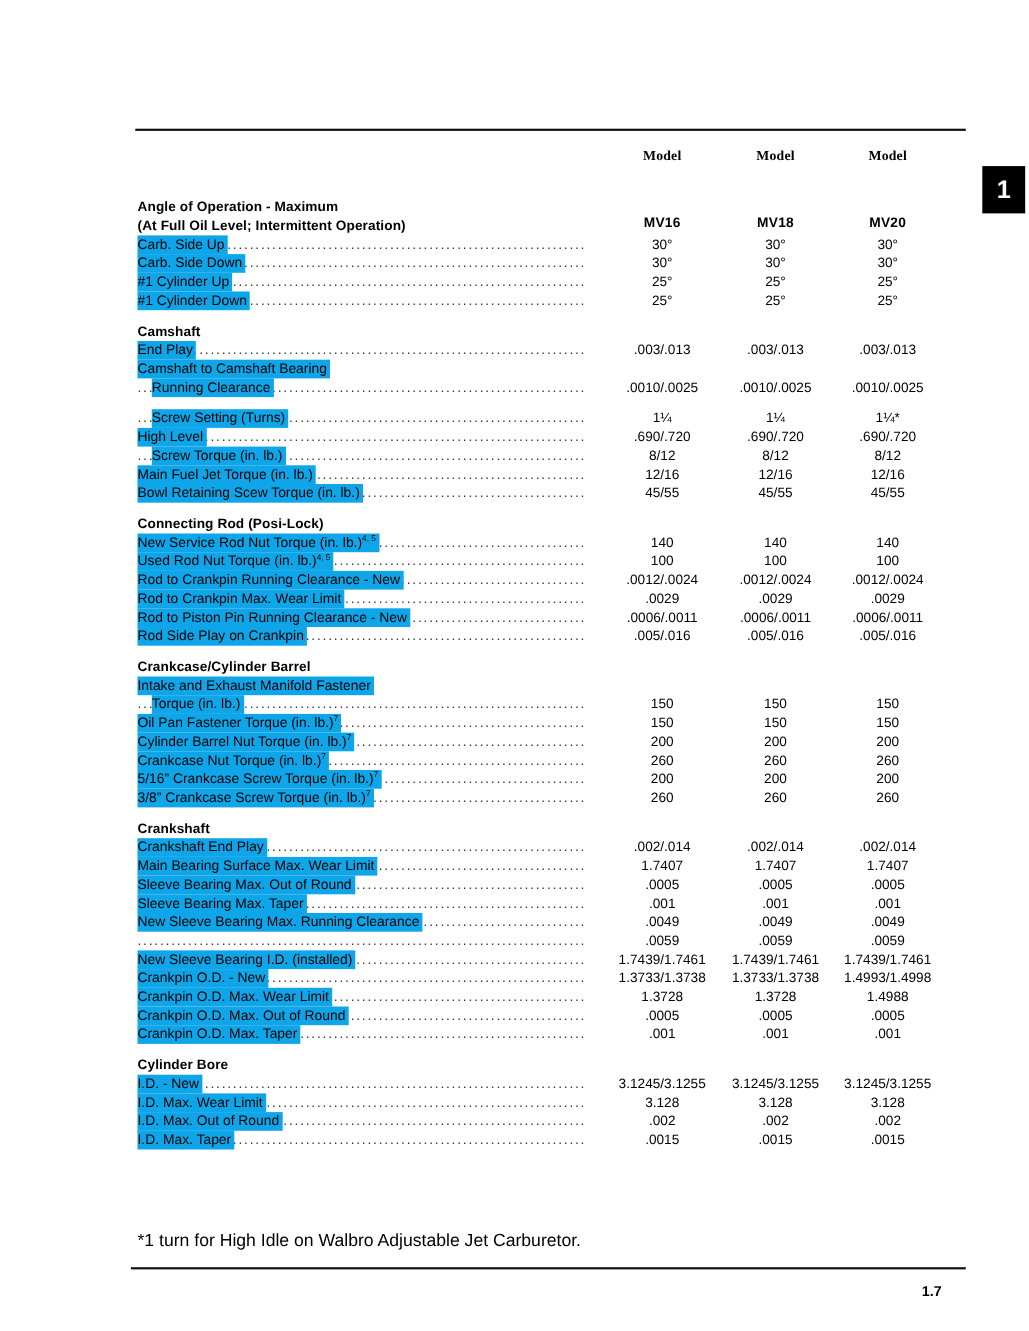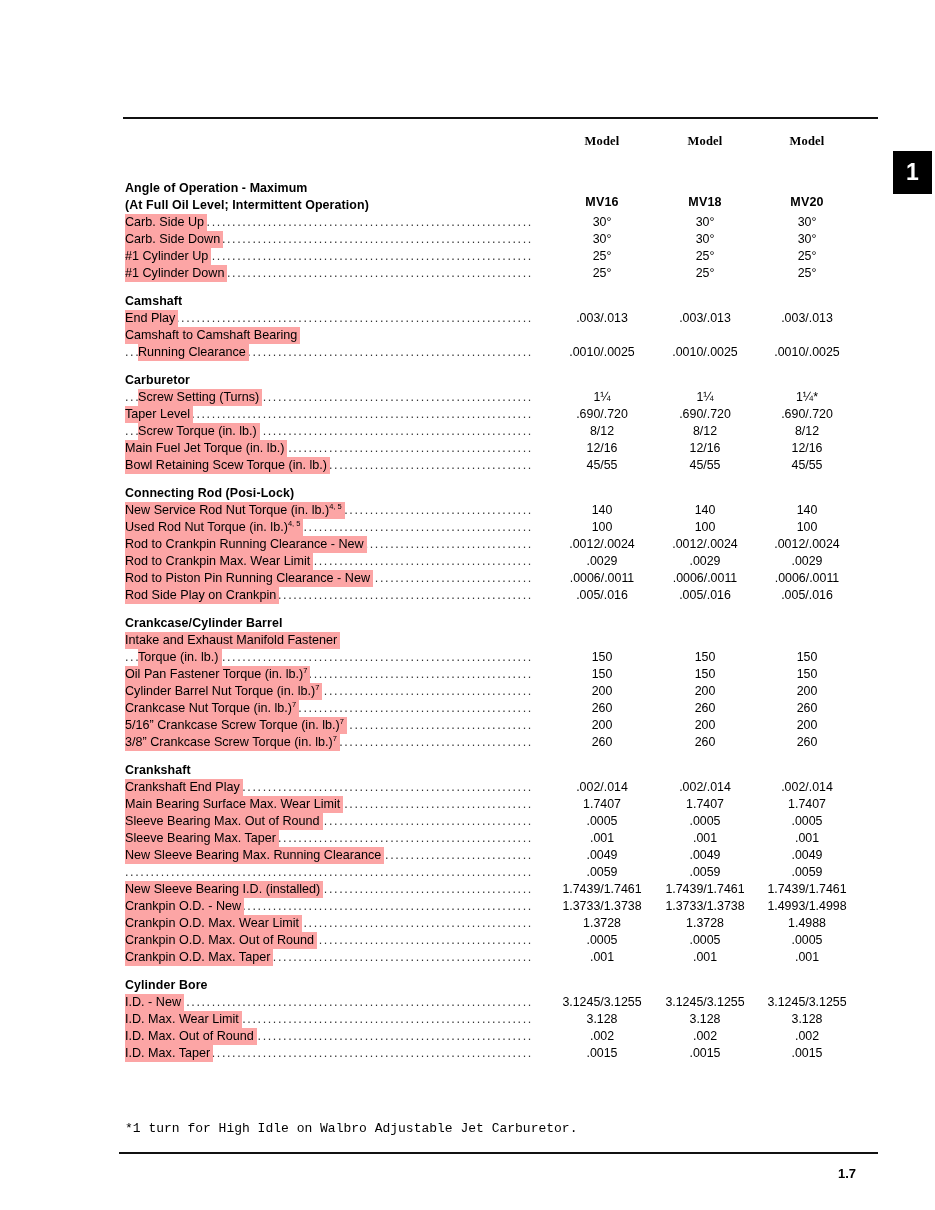--- a/index.html
+++ b/index.html
@@ -105,21 +105,21 @@
     white-space: nowrap;
   }
 
   
   .row .label {
     position: absolute;
     left: 0;
     top: 0;
     max-width: 420px;
     overflow: hidden;
-    background: #fca5a5;
+    background: #0ea5e9;
     padding-right: 3px;
     z-index: 2;
   }
   .row.indent .label { left: 13px; text-align: center; }
 
   .row .leader {
     position: absolute;
     left: 0;
     right: 352px;
     top: 0;
@@ -148,24 +148,23 @@
     font-size: 7.5px;
     vertical-align: super;
     line-height: 0;
   }
 
   
   .footnote {
     position: absolute;
     left: 125px;
     top: 1121px;
-    font-size: 13px;
+    font-size: 16px;
     line-height: 15px;
     white-space: nowrap;
-    font-family: Liberation Mono, monospace;
   }
 
   
   .page-number {
     position: absolute;
     left: 838px;
     top: 1166px;
     width: 60px;
     text-align: left;
     font-weight: bold;
@@ -245,31 +244,30 @@
         <div class="row indent">
           <span class="leader">............................................................................................................................................</span>
           <span class="label"><span>Running Clearance</span></span>
           <span class="val v0">.0010/.0025</span>
           <span class="val v1">.0010/.0025</span>
           <span class="val v2">.0010/.0025</span>
         </div>
       </div>
       <div class="section-gap"></div>
       <div class="section">
-        <div class="sec-title">Carburetor</div>
         <div class="row indent">
           <span class="leader">............................................................................................................................................</span>
           <span class="label"><span>Screw Setting (Turns)</span></span>
           <span class="val v0">1¼</span>
           <span class="val v1">1¼</span>
           <span class="val v2">1¼*</span>
         </div>
         <div class="row">
           <span class="leader">............................................................................................................................................</span>
-          <span class="label"><span>Taper Level</span></span>
+          <span class="label"><span>High Level</span></span>
           <span class="val v0">.690/.720</span>
           <span class="val v1">.690/.720</span>
           <span class="val v2">.690/.720</span>
         </div>
         <div class="row indent">
           <span class="leader">............................................................................................................................................</span>
           <span class="label"><span>Screw Torque (in. lb.)</span></span>
           <span class="val v0">8/12</span>
           <span class="val v1">8/12</span>
           <span class="val v2">8/12</span>

